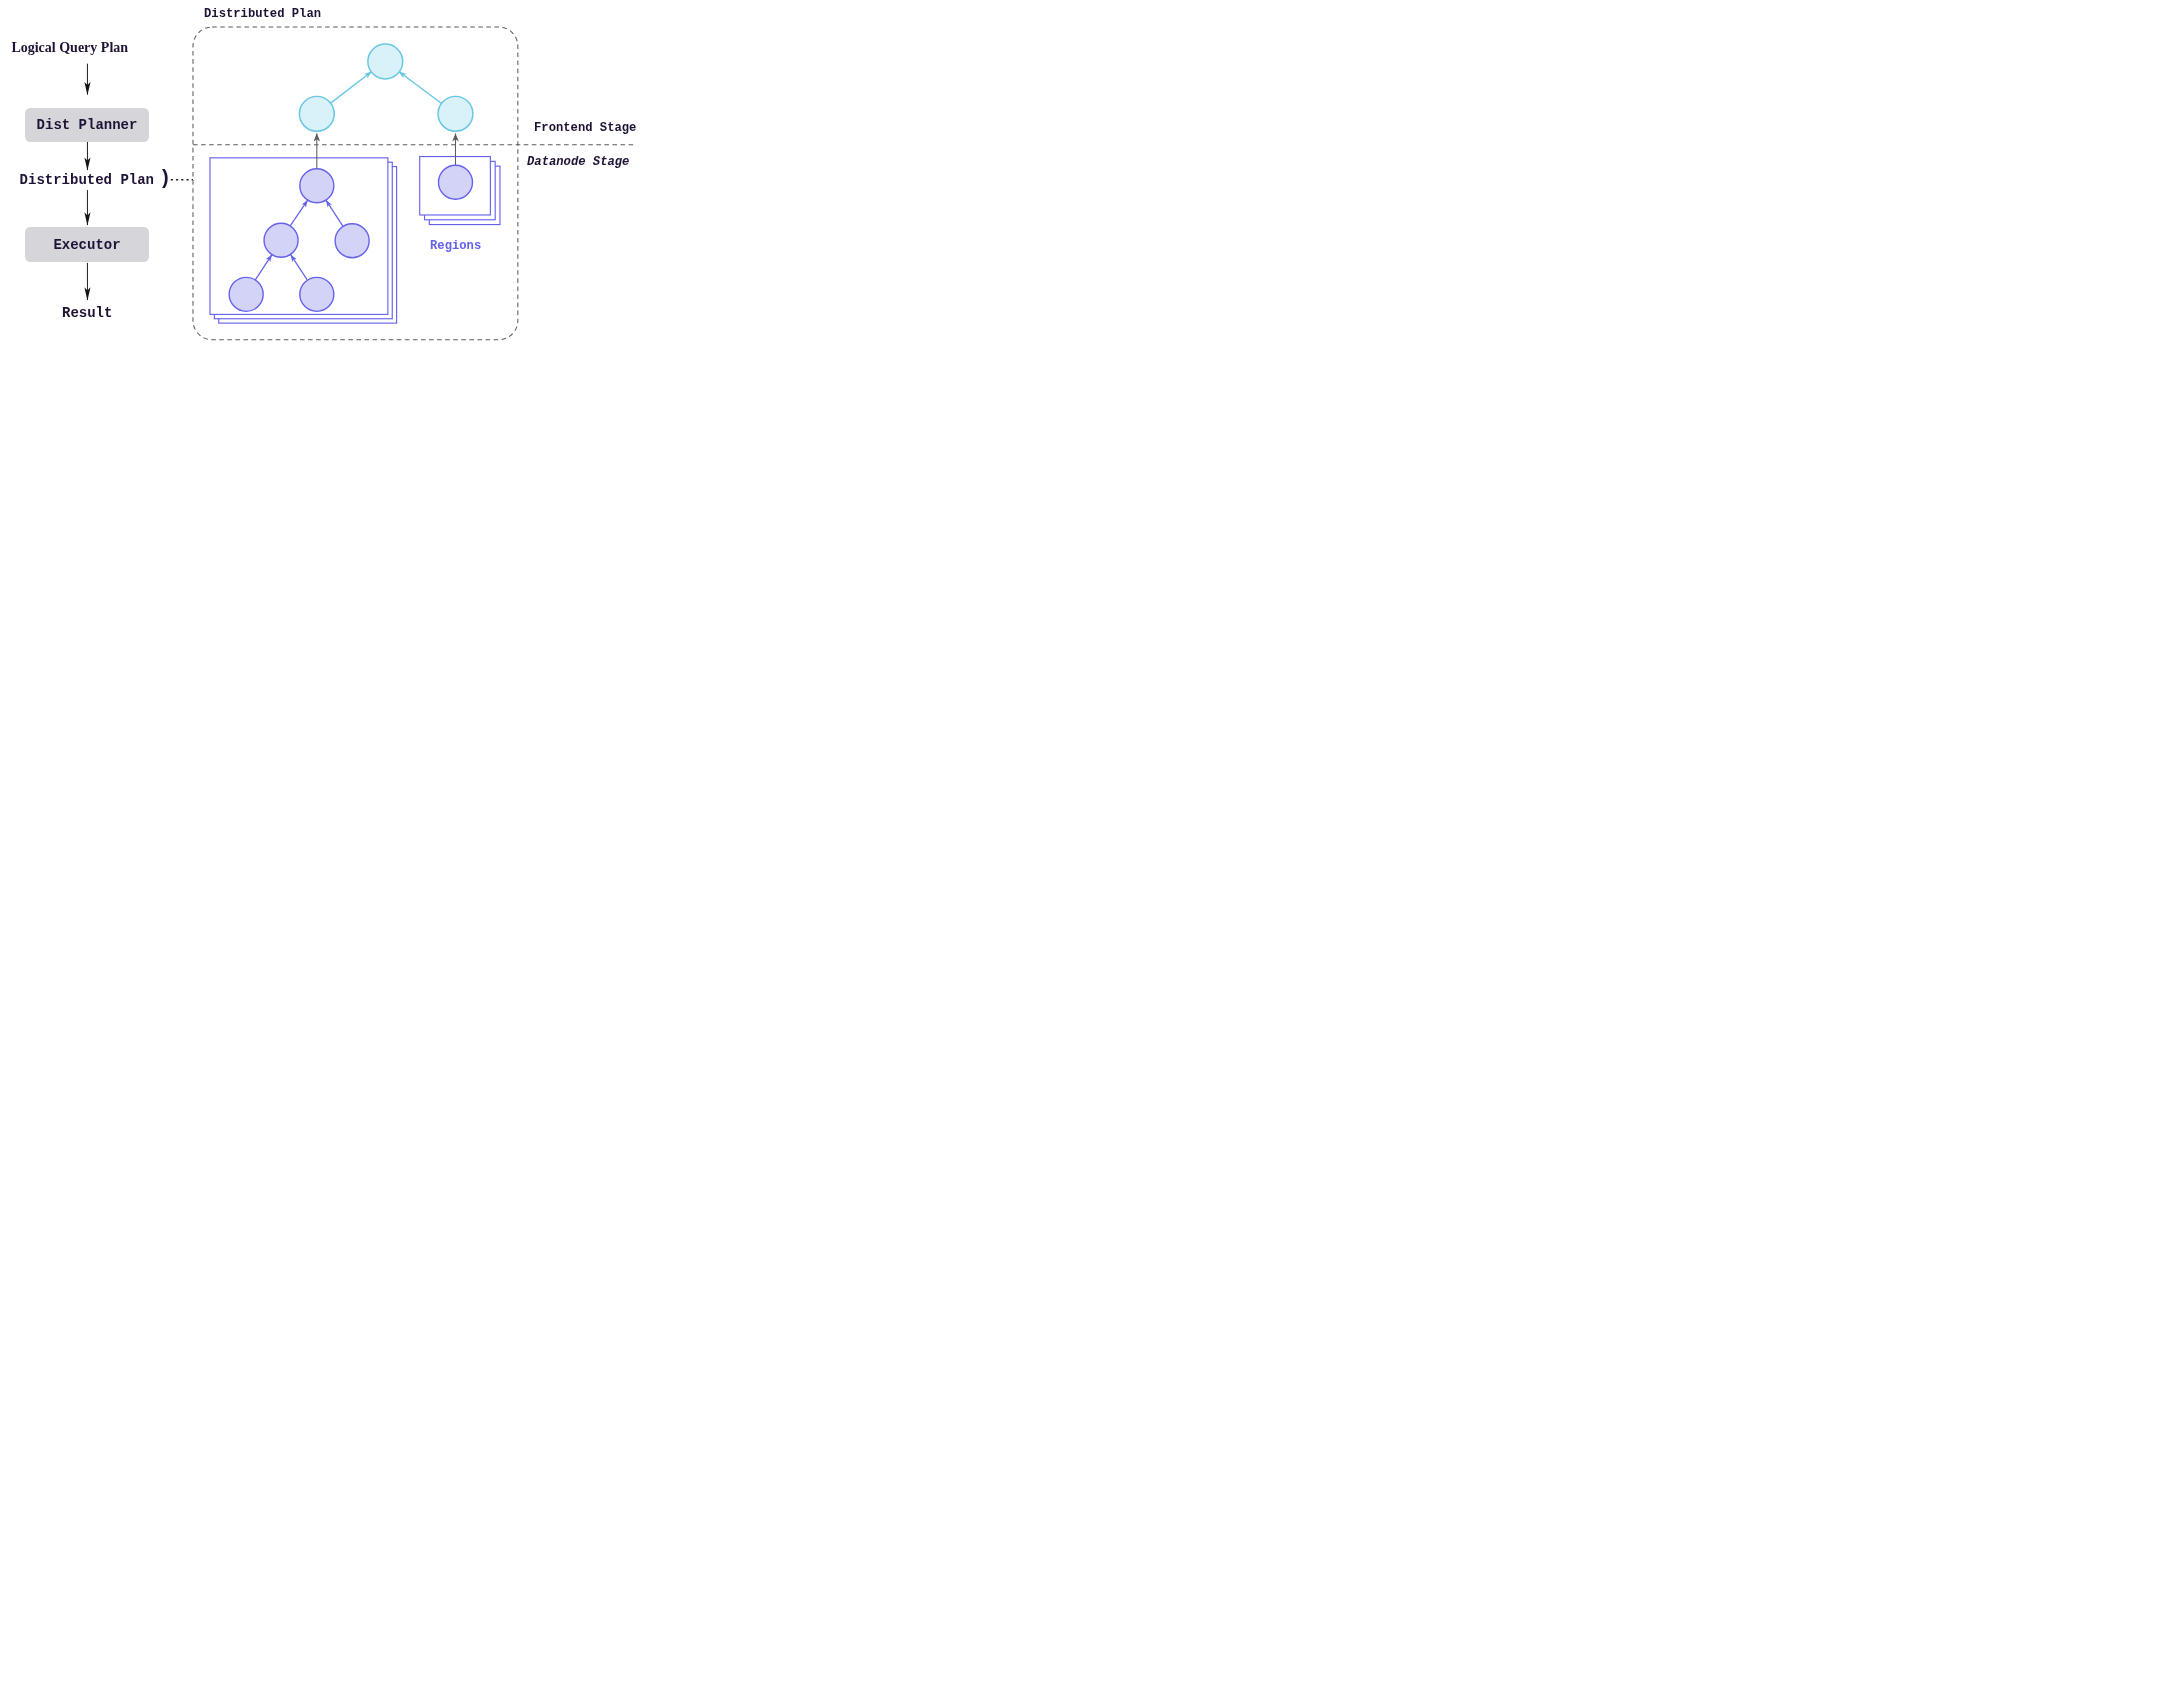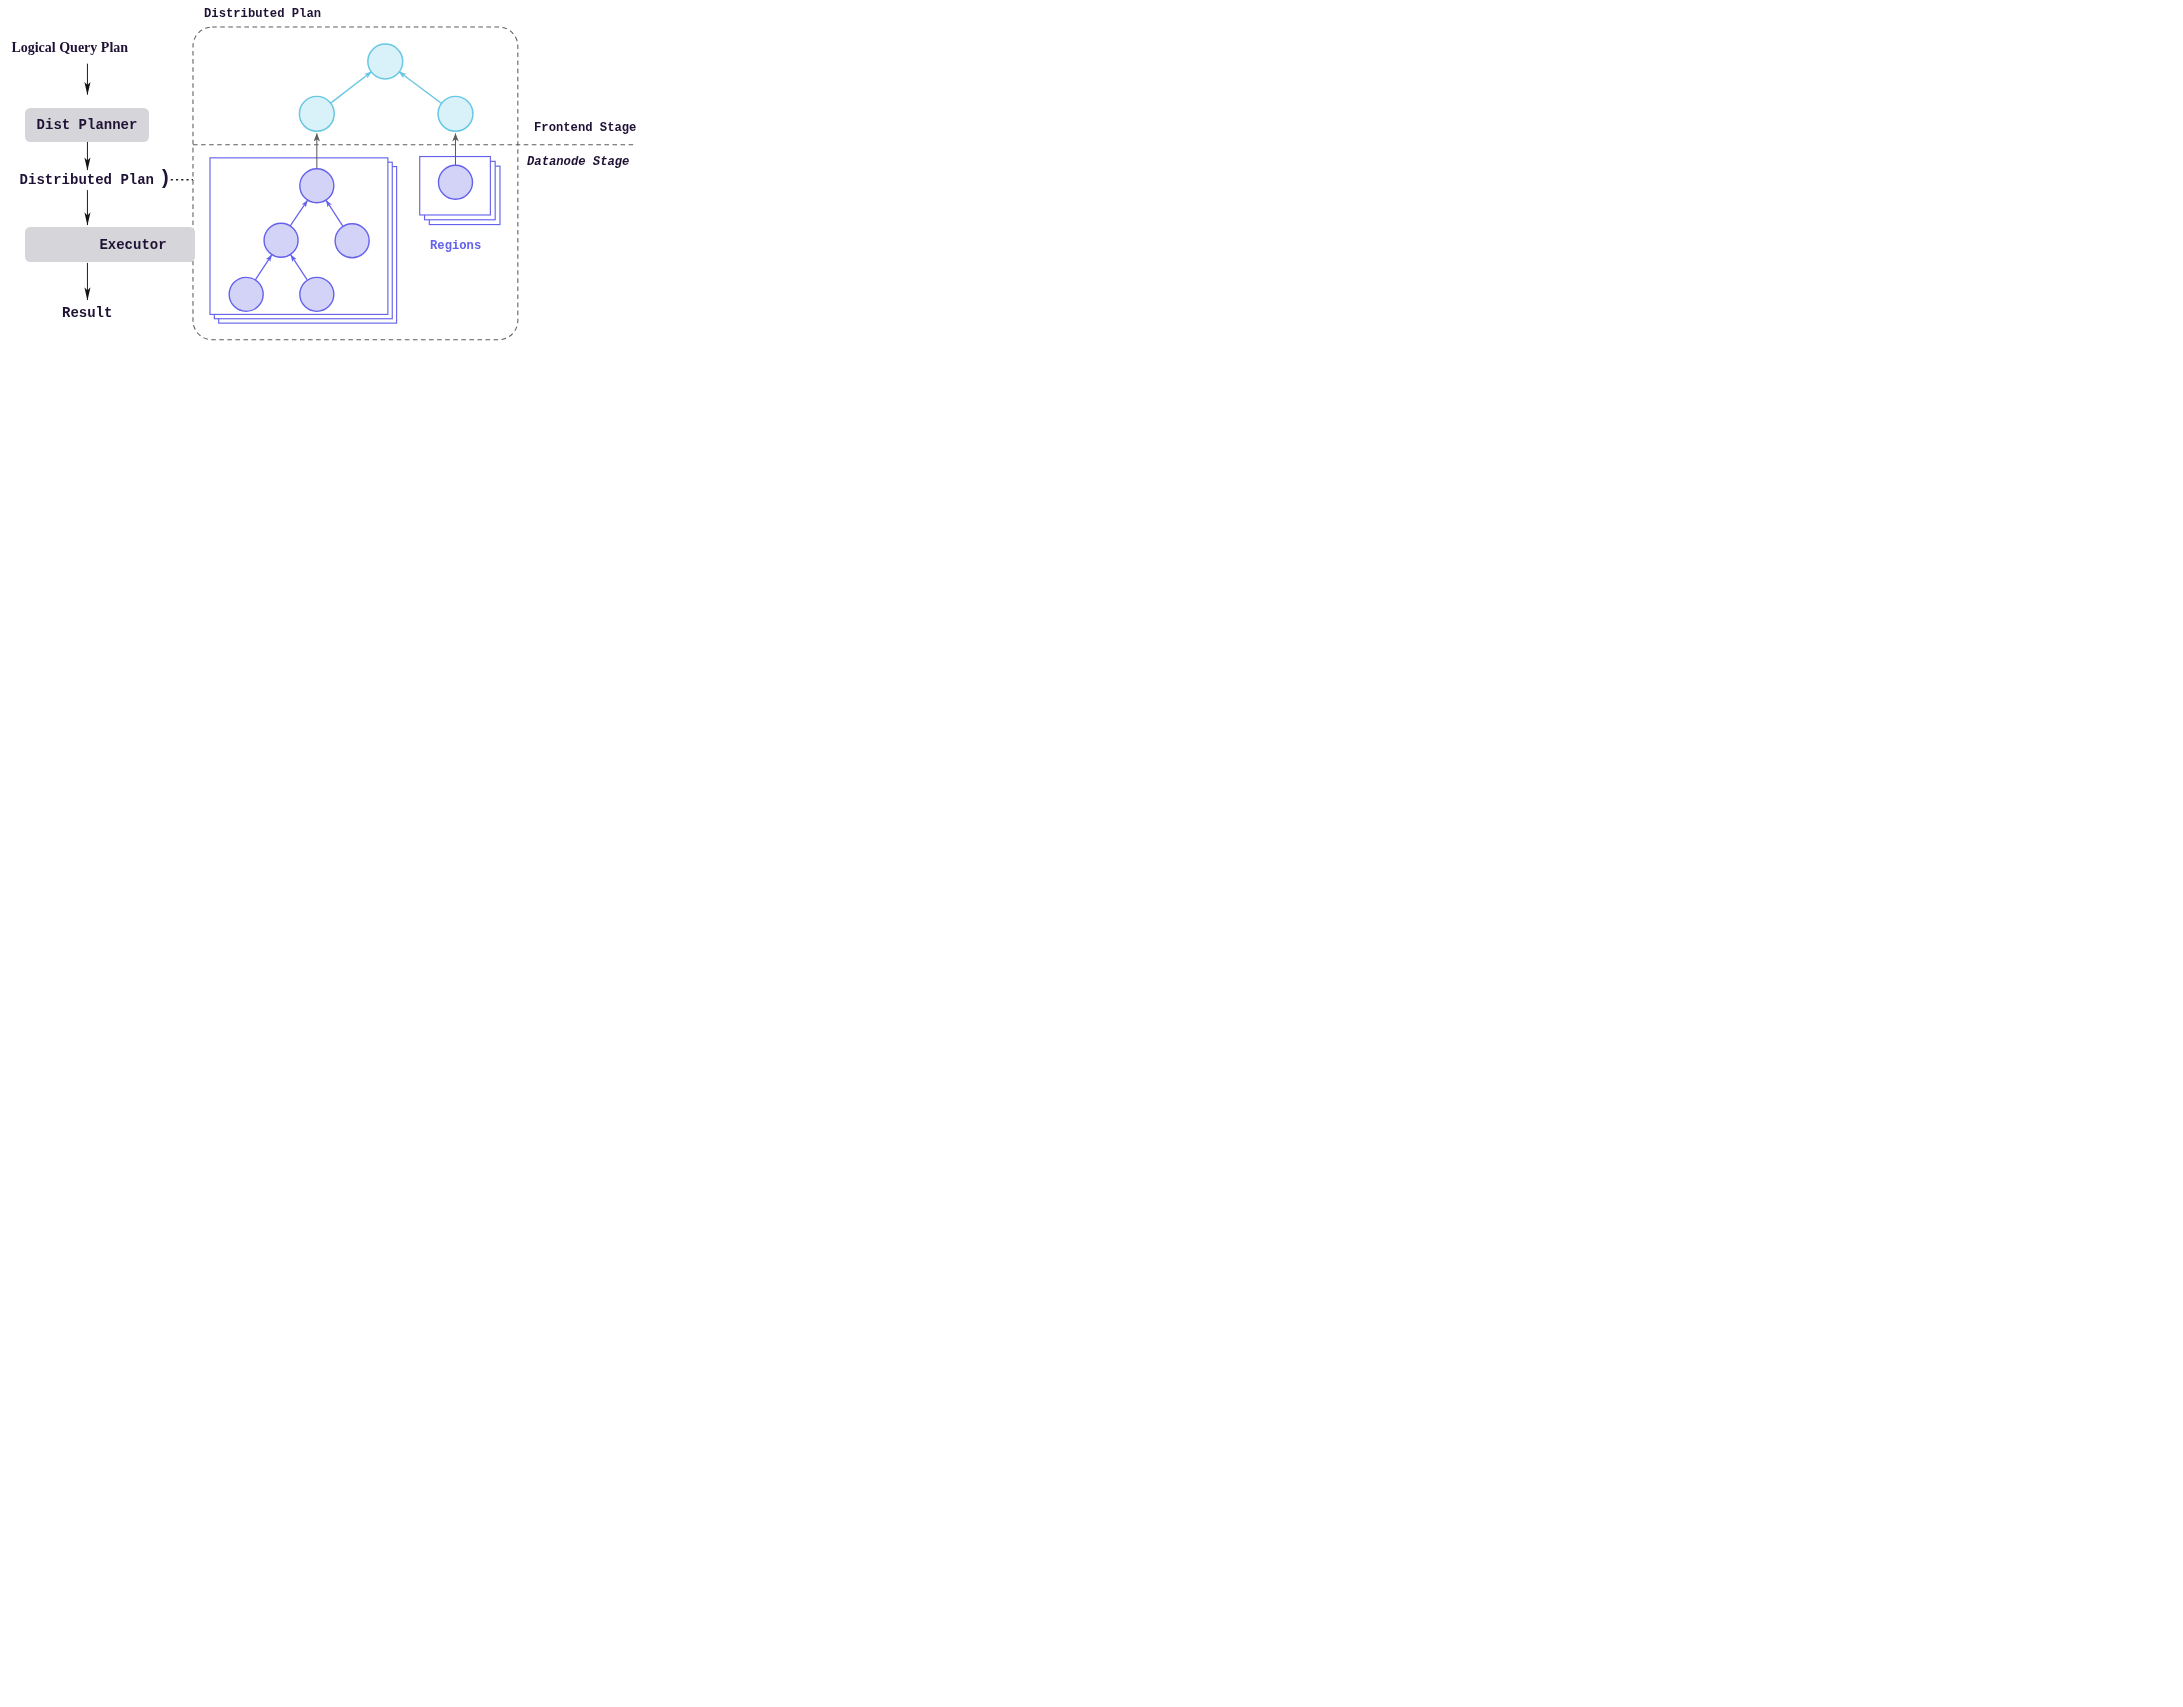--- a/index.html
+++ b/index.html
@@ -125,21 +125,21 @@
 
   <div class="lbl t32" style="left:11.4px; top:41px;font-family:Liberation Serif, serif;">Logical Query Plan</div>
 
   <div class="flow-box" style="left:25px; top:108px; width:124px; height:34px;">
     <span>Dist Planner</span>
   </div>
 
   <div class="lbl t32" style="left:19.6px; top:173px;">Distributed Plan</div>
   <div class="lbl brace" style="left:159px; top:169px;">)</div>
 
-  <div class="flow-box" style="left:25px; top:227px; width:124px; height:35px;padding-left:46px;">
+  <div class="flow-box" style="left:25px; top:227px; width:124px; height:35px;">
     <span>Executor</span>
   </div>
 
   <div class="lbl t32" style="left:62px; top:306px;">Result</div>
 
   <div class="lbl t28" style="left:204px; top:8.3px;">Distributed Plan</div>
 
   <div class="lbl t28" style="left:498px; top:122px;margin-left:36px;">Frontend Stage</div>
 
   <div class="lbl t28" style="left:527px; top:156px;font-style:italic;">Datanode Stage</div>

